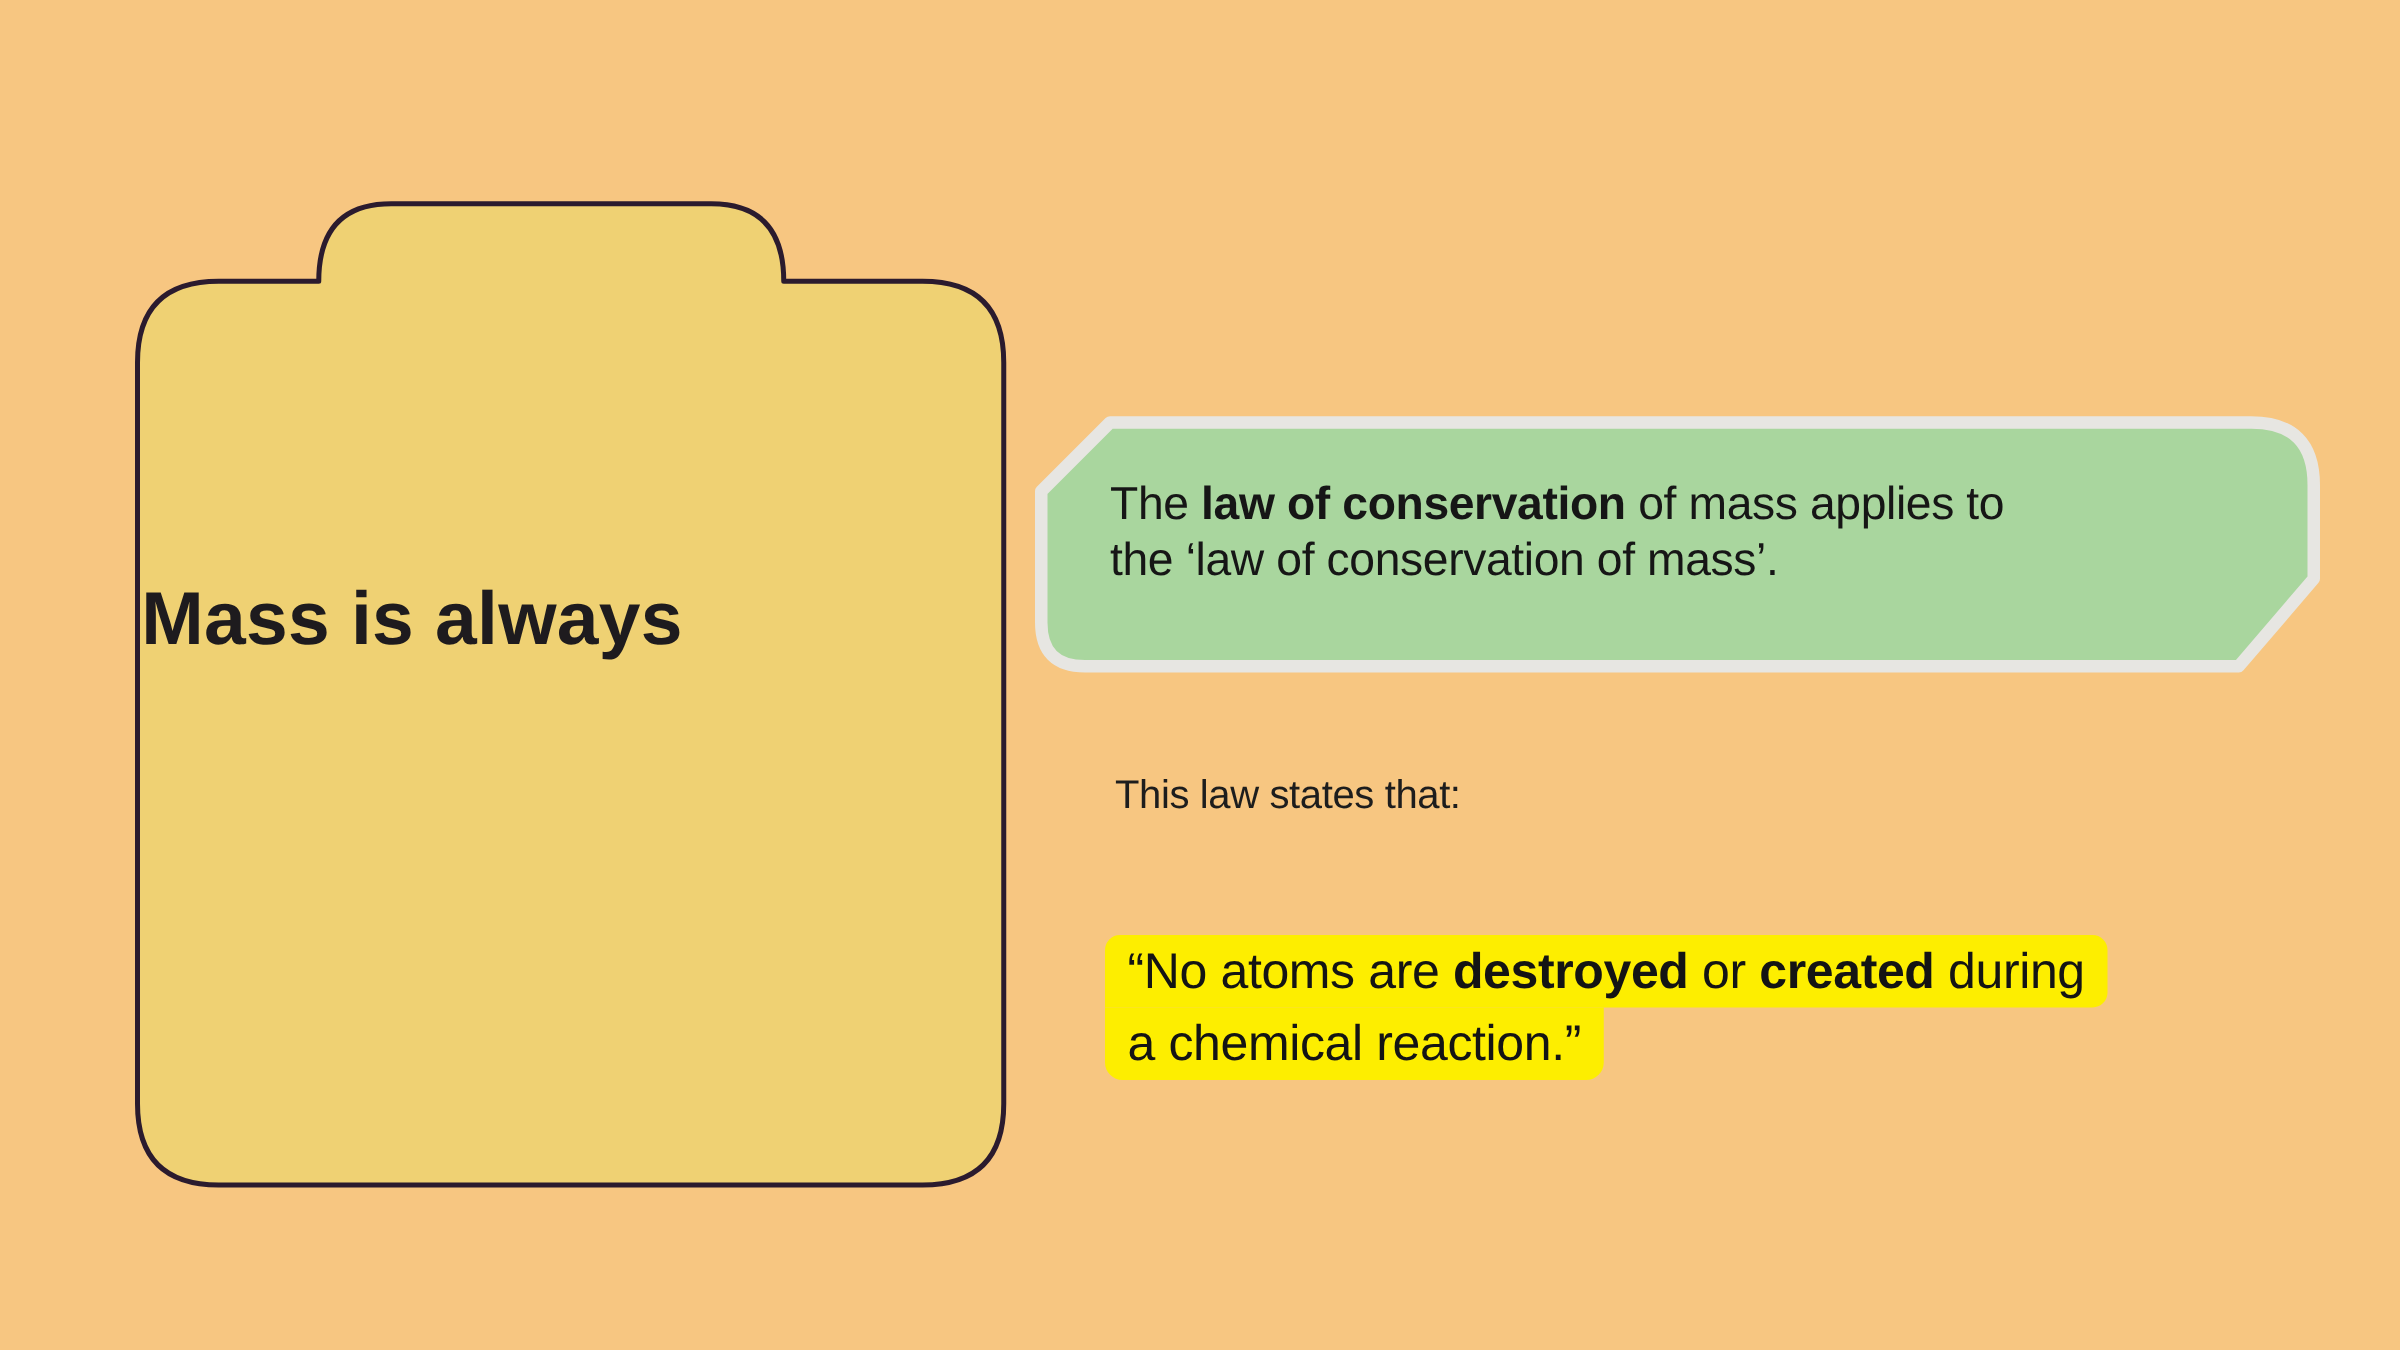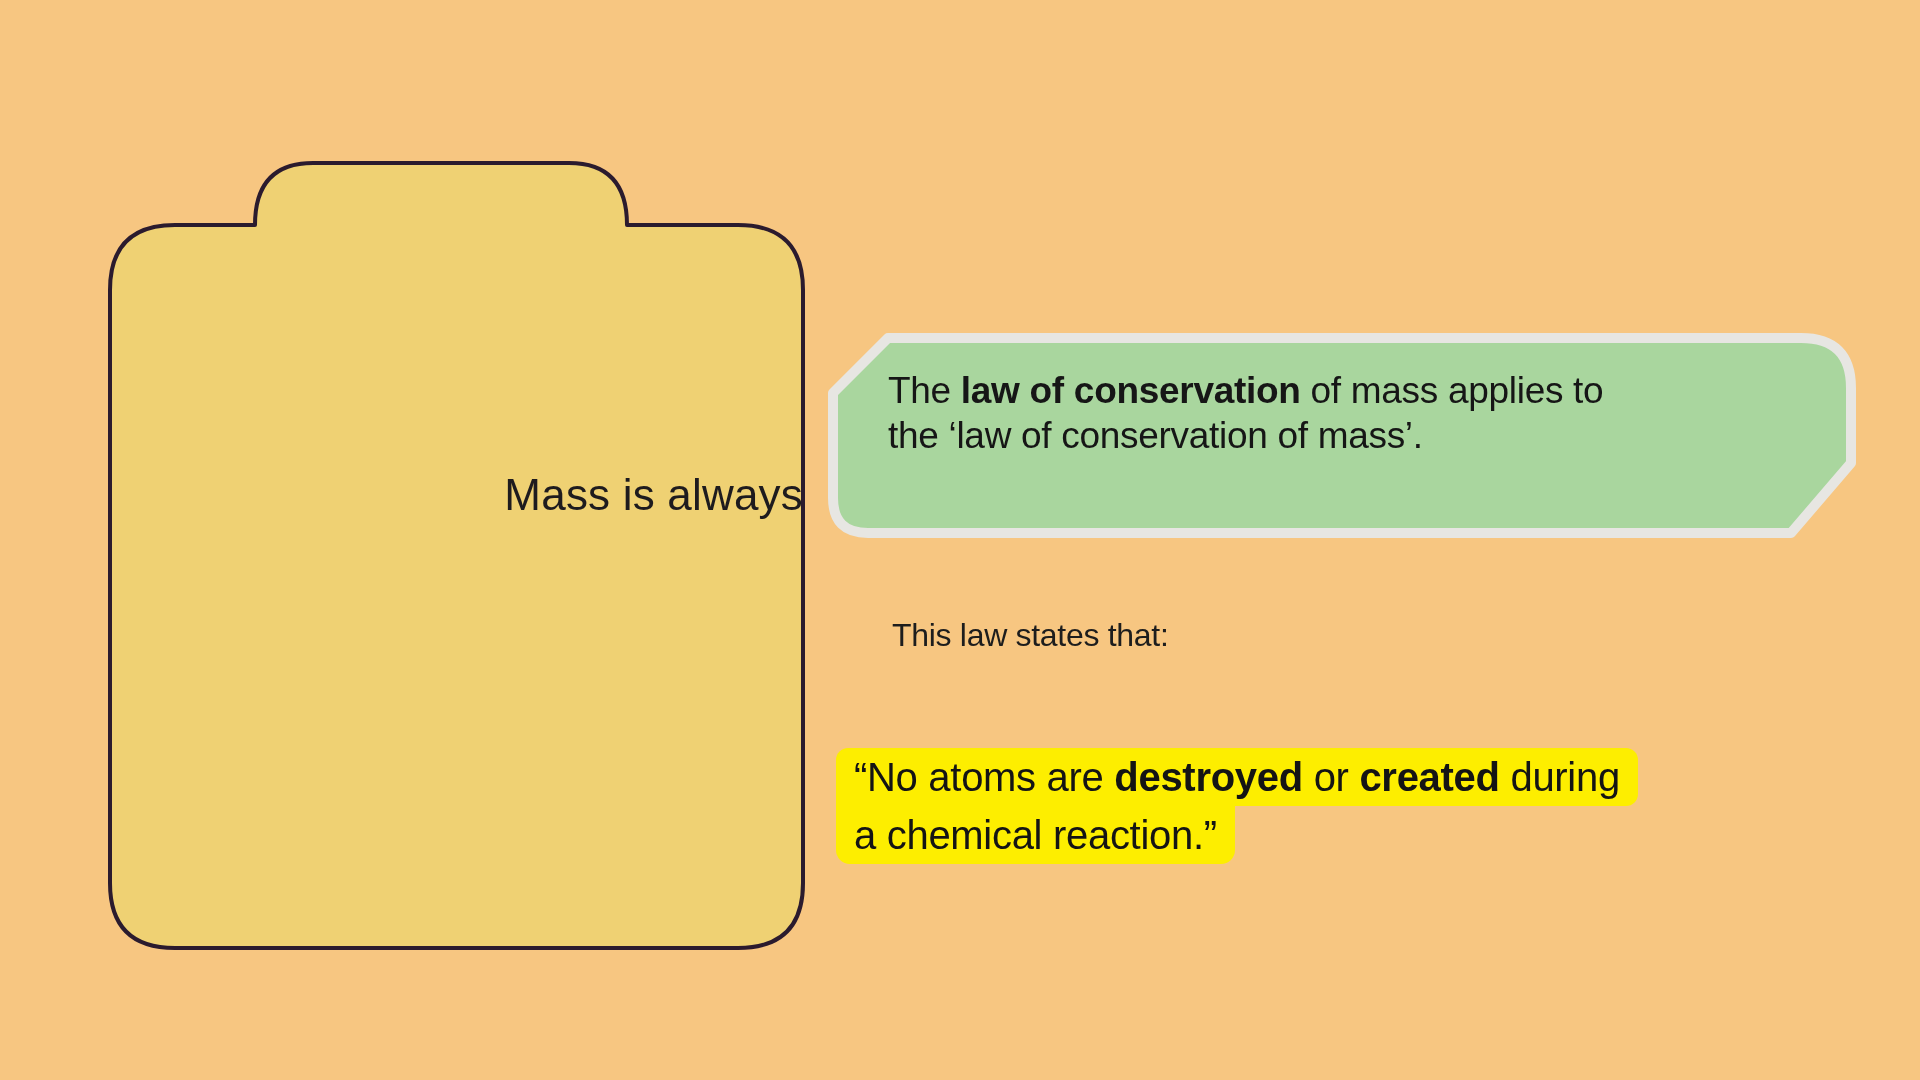--- a/index.html
+++ b/index.html
@@ -28,33 +28,33 @@
     left: 0; top: 0;
     width: 1920px; height: 1080px;
     display: block;
   }
 
   .card-title {
     position: absolute;
     left: 113px;
     top: 466px;
     width: 690px;
-    text-align: right;
-    font-size: 44px;
+    text-align: left;
+    font-size: 60px;
     line-height: 57px;
-    font-weight: normal;
+    font-weight: bold;
     color: #1e1b1e;
     letter-spacing: 0.2px;
   }
   .card-title span { display: block; }
 
   .bubble-text {
     position: absolute;
     left: 888px;
-    top: 368px;
+    top: 380px;
     width: 960px;
     font-size: 37px;
     line-height: 45px;
     color: #161616;
     letter-spacing: -0.3px;
   }
   .bubble-text span { display: block; }
   .bubble-text b, .quote b { font-weight: bold; }
 
   .statement-label {
@@ -74,20 +74,21 @@
     font-size: 40px;
     line-height: 50px;
     color: #141414;
     letter-spacing: -0.3px;
   }
   .quote .hl {
     display: block;
     width: fit-content;
     background: var(--highlight);
     padding: 4px 18px;
+    margin-left: 48px;
   }
   .quote .hl-line1 { border-radius: 12px 12px 12px 0; }
   .quote .hl-line2 { border-radius: 0 0 14px 14px; }
 </style>
 </head>
 <body>
 
 <div id="stage">
 
   <svg id="card-svg" viewBox="0 0 1920 1080" xmlns="http://www.w3.org/2000/svg" aria-hidden="true">

